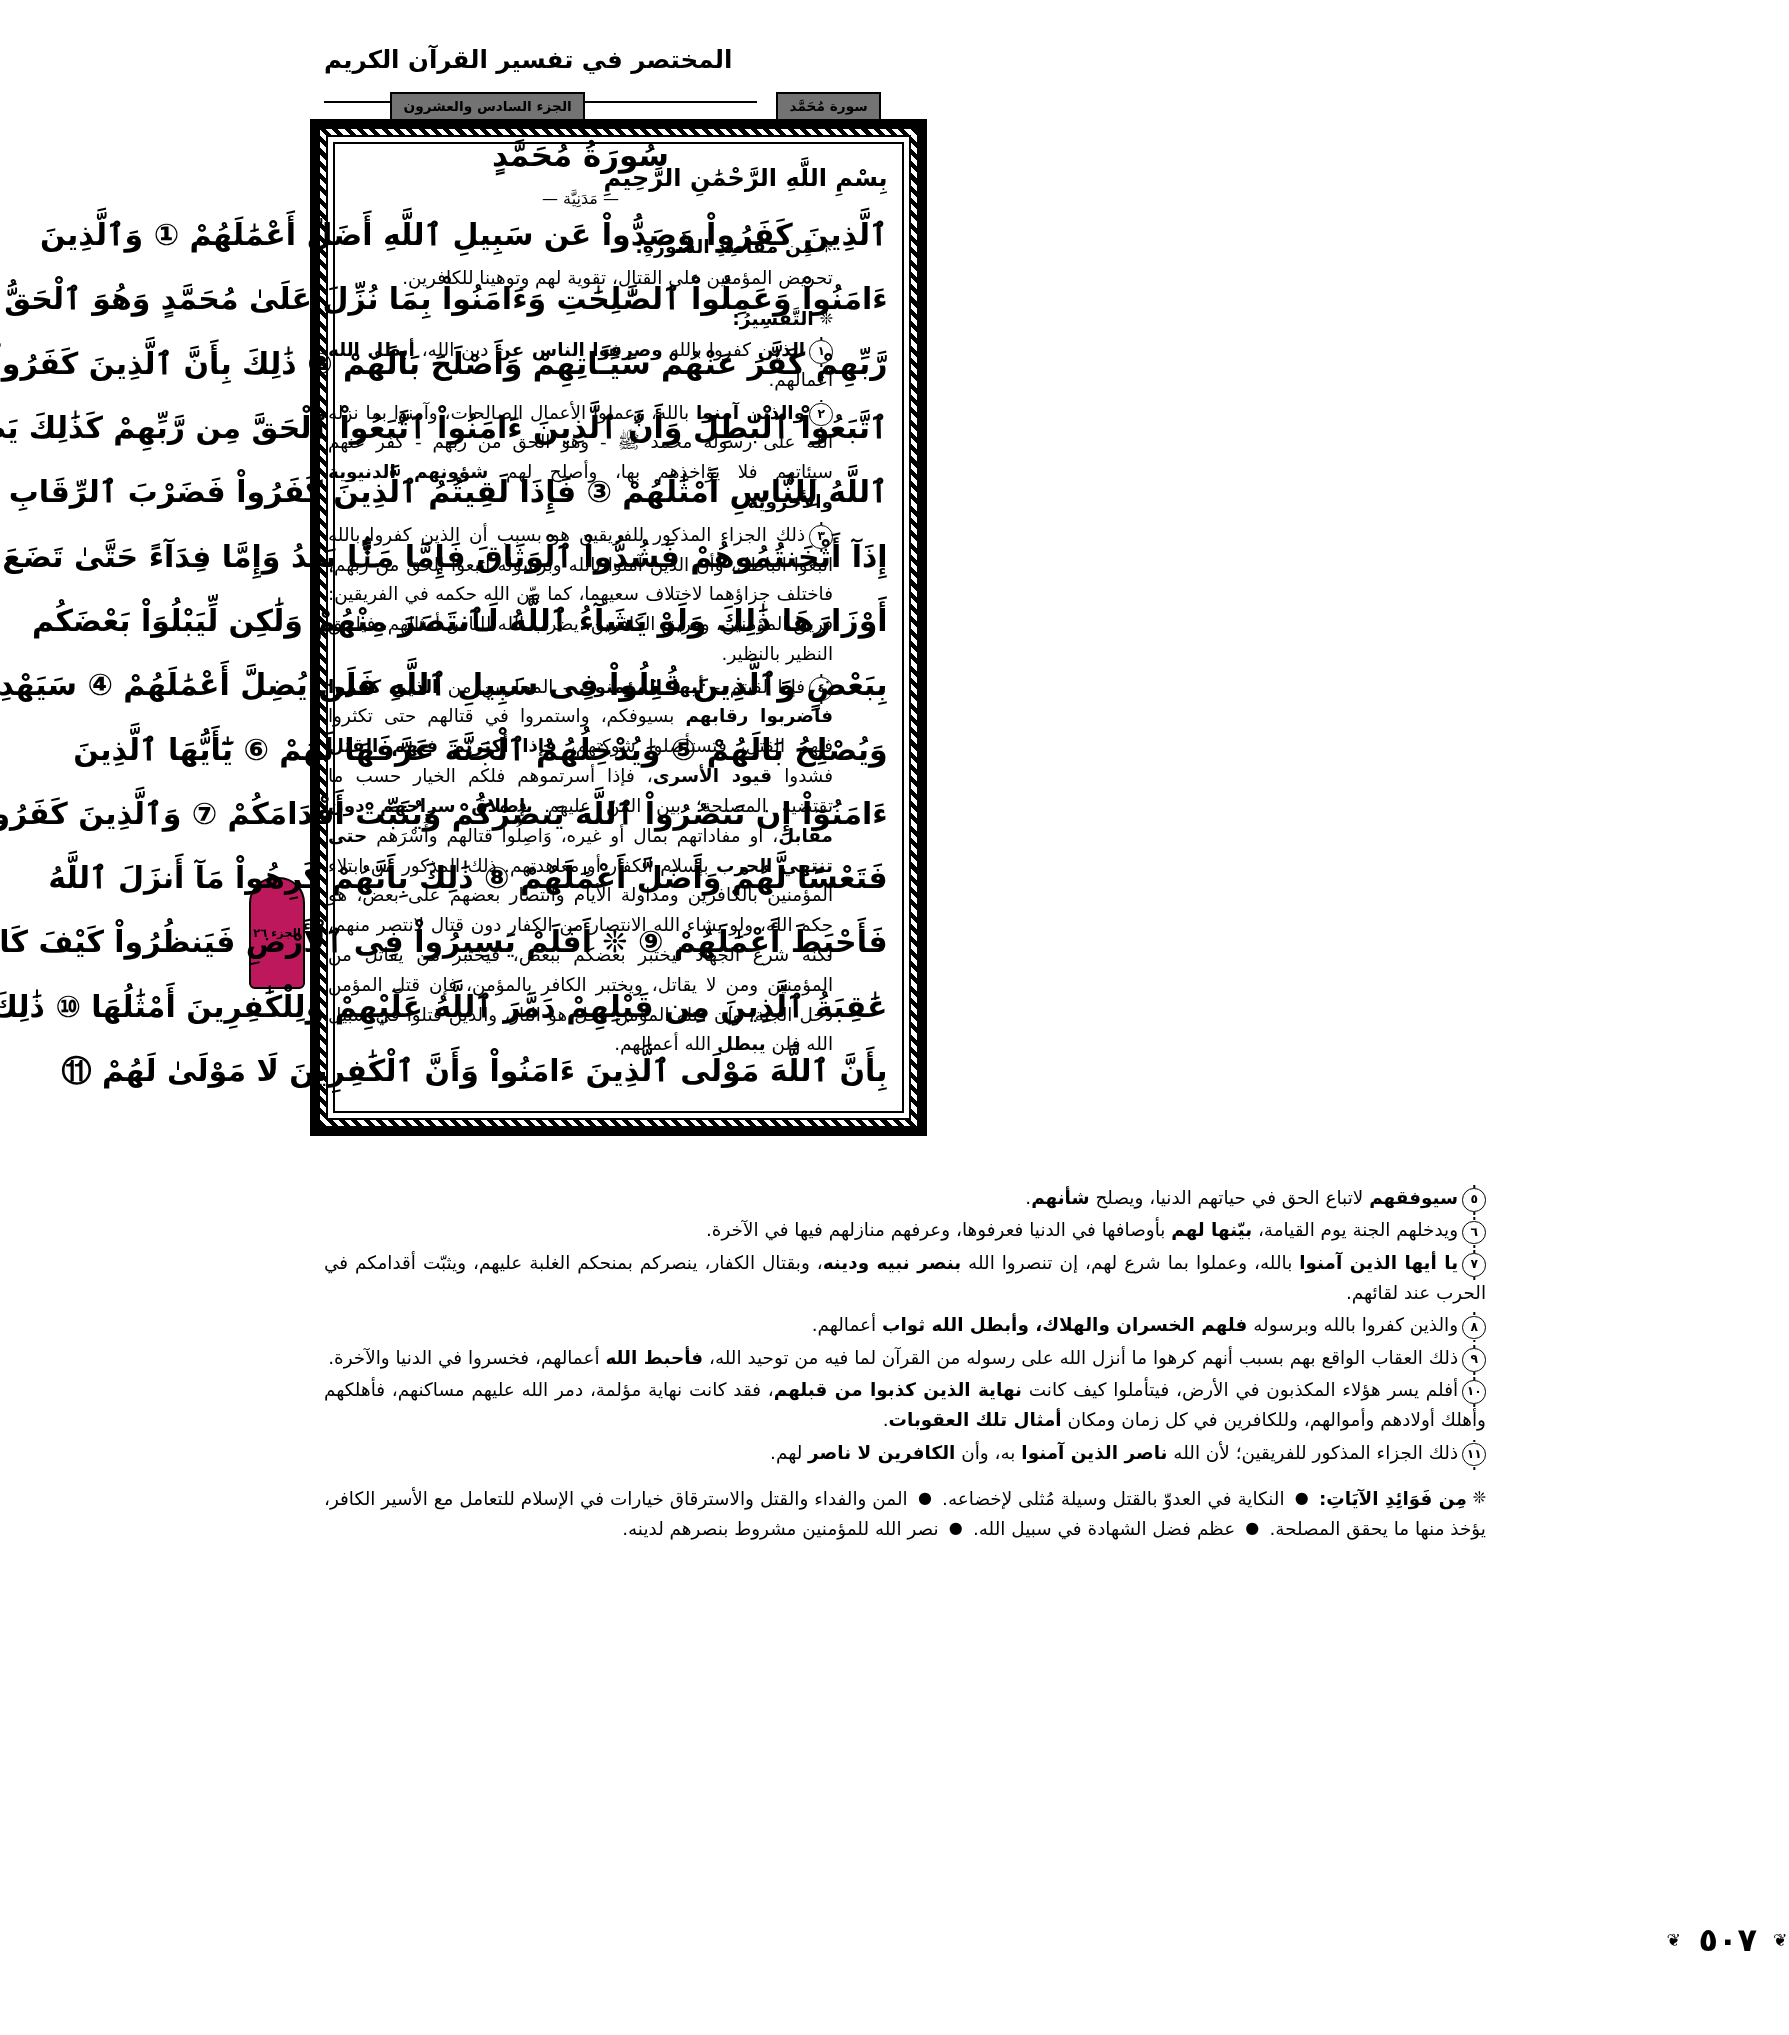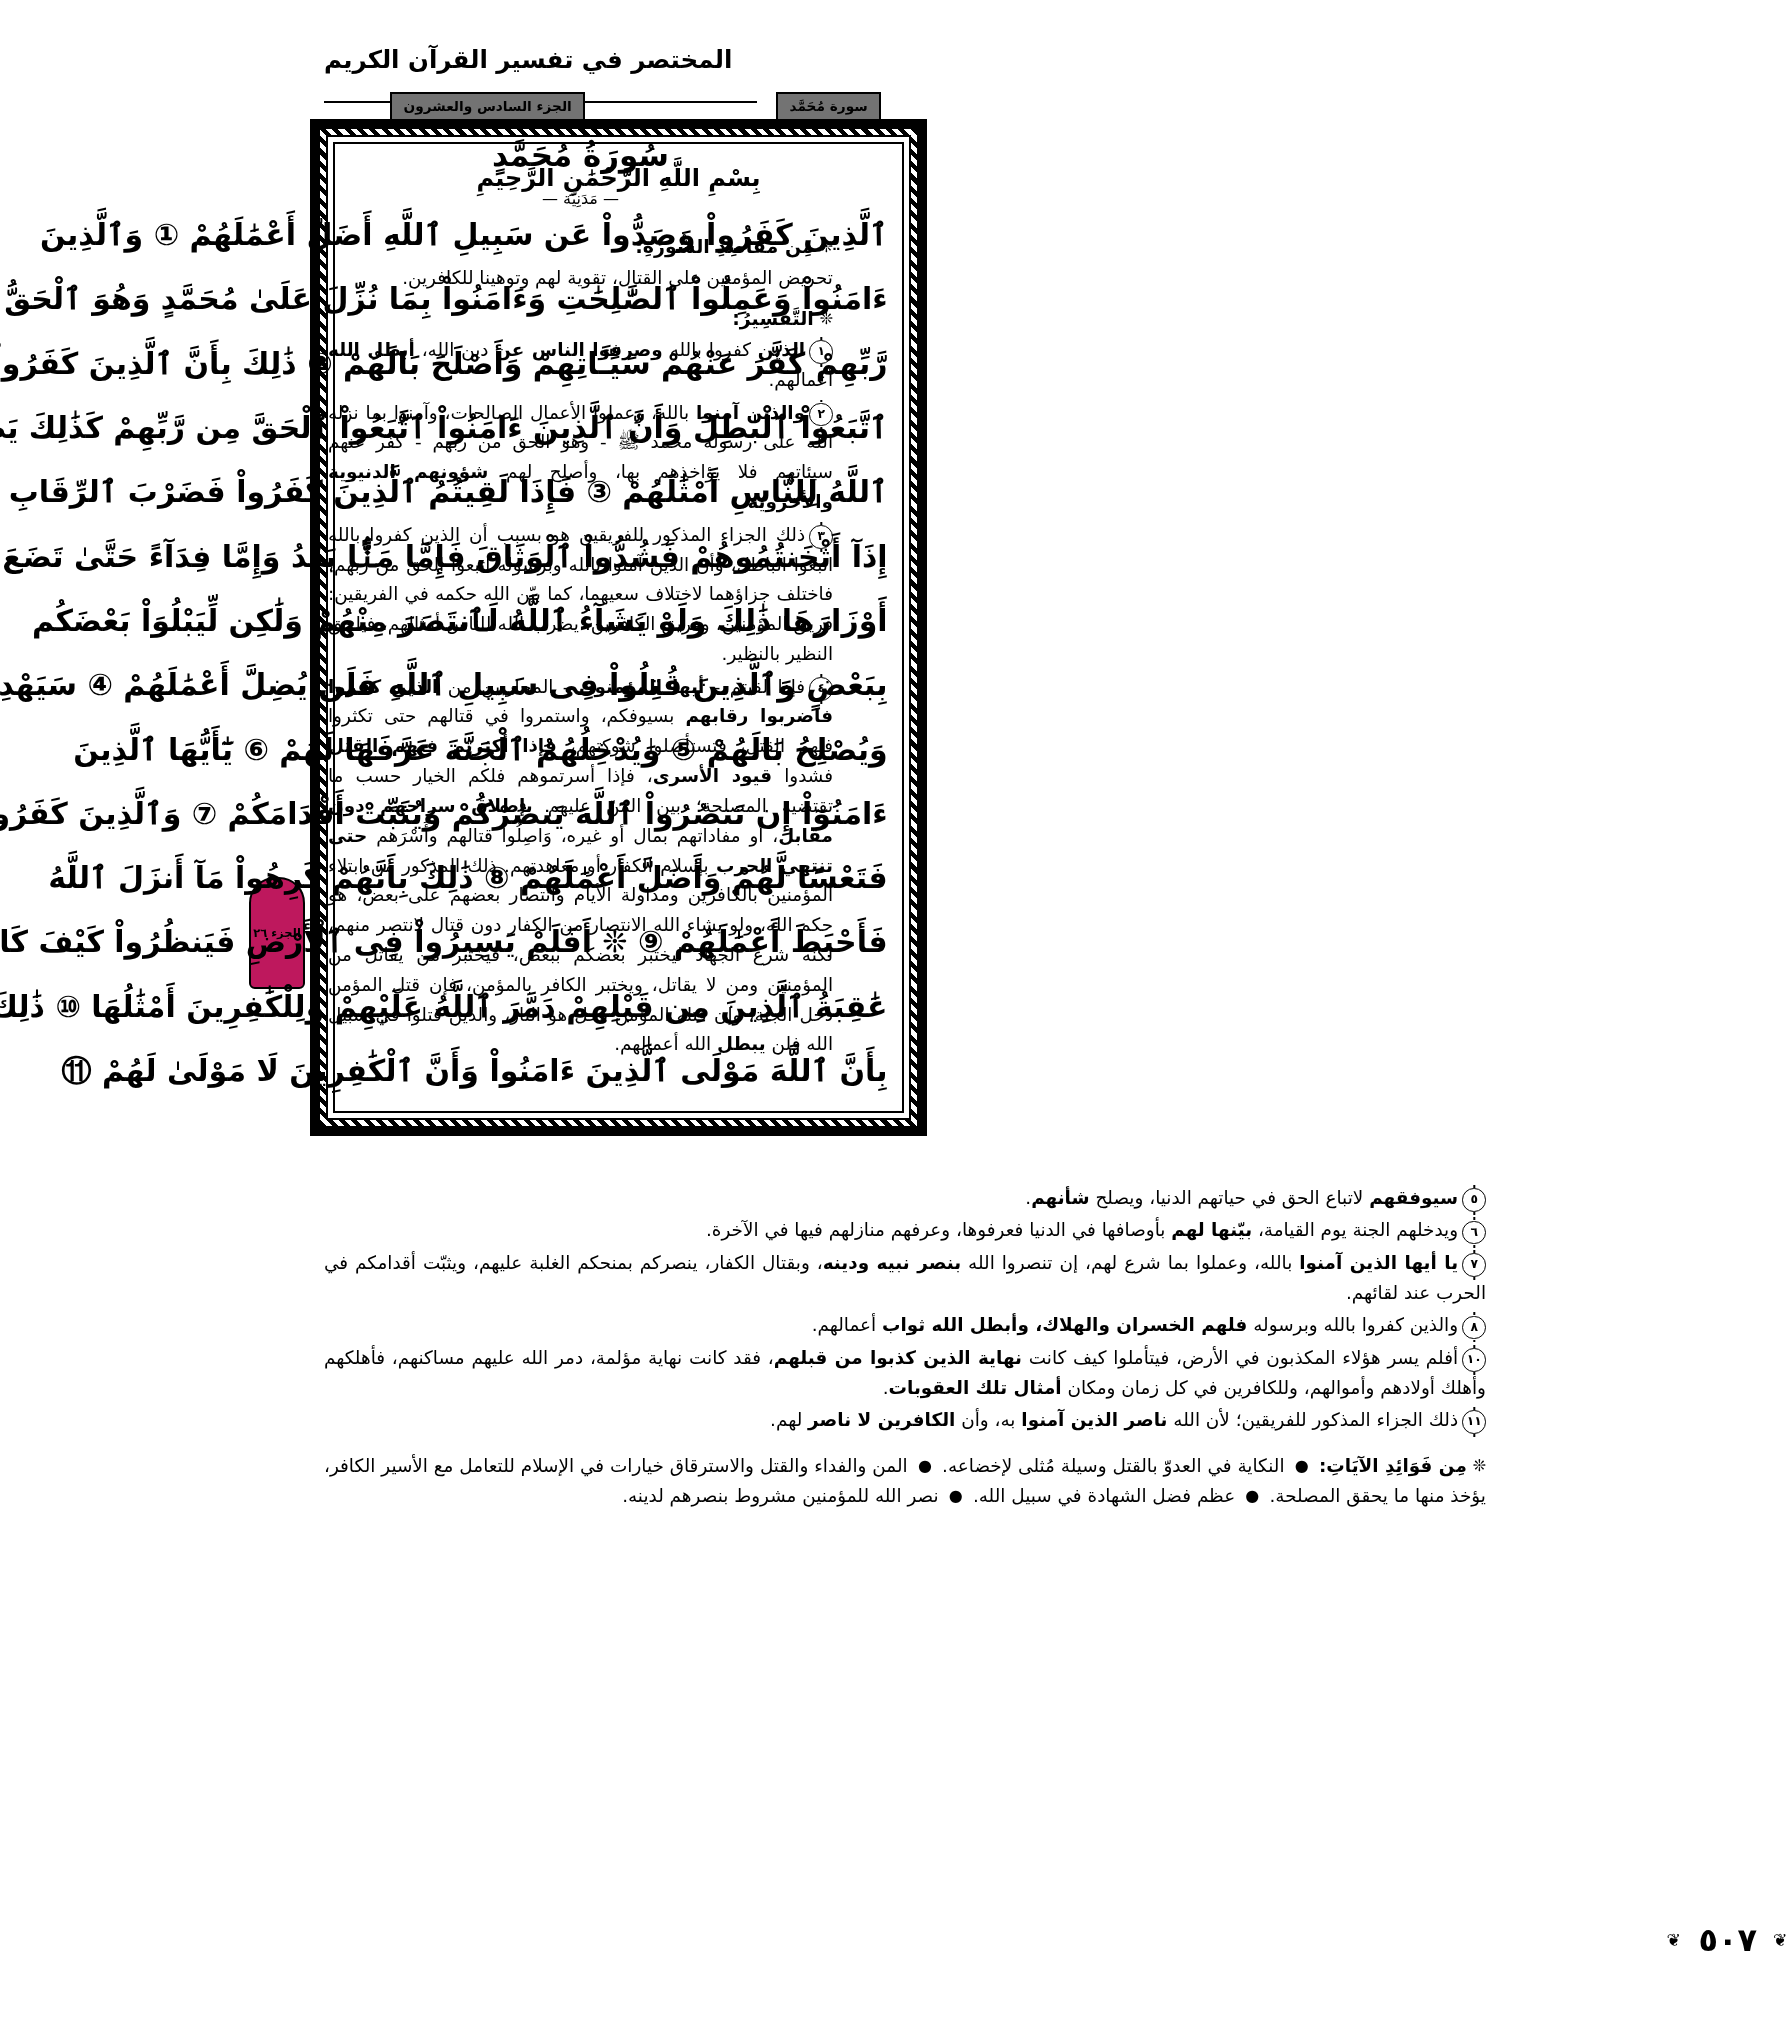--- a/index.html
+++ b/index.html
@@ -144,21 +144,20 @@
   .frame-inner {
     position: absolute;
     inset: 23px;
     border: 2.2px solid #000;
     background: #fff;
     box-sizing: border-box;
     padding: 13px 14.4px;
     direction: rtl;
   }
   .basmala {
-    text-align: center;
     font-size: 24px;
     font-weight: bold;
     margin: 7.2px 0 13px 0;
     letter-spacing: 0px;
   }
   .quran-text {
     font-size: 30px;
     line-height: 2.0;
     text-align: justify;
     text-align-last: justify;
@@ -321,20 +320,21 @@
         <p class="para"><span class="ayah-num">٤</span><span>فإذا لقيتم - <b>أيها المؤمنون</b> - المحاربين من <b>الذين كفروا فاضربوا رقابهم</b> بسيوفكم، واستمروا في قتالهم حتى تكثروا فيهم القتل، فتستأصلوا شوكتهم، <b>فإذا أكثرتم فيهم القتل</b> فشدوا <b>قيود الأسرى</b>، فإذا أسرتموهم فلكم الخيار حسب ما تقتضيه المصلحة؛ بين المَنّ عليهم <b>بإطلاق سراحهم دون مقابل</b>، أو مفاداتهم بمال أو غيره، وَاصِلُوا قتالهم وأَسْرَهم <b>حتى تنتهي الحرب</b> بإسلام الكفار أو معاهدتهم. ذلك المذكور من ابتلاء المؤمنين بالكافرين ومداولة الأيام وانتصار بعضهم على بعض، هو حكم الله، ولو يشاء الله الانتصار من الكفار دون قتال لانتصر منهم، لكنه شرع الجهاد ليختبر بعضكم ببعض، فيختبر من يقاتل من المؤمنين ومن لا يقاتل، ويختبر الكافر بالمؤمن، فإن قتل المؤمن دخل الجنة، وإن قتله المؤمن دخل هو النار، والذين قتلوا في سبيل الله فلن <b>يبطل</b> الله أعمالهم.</span></p>
       </div>
   </div>
 
   <div class="bottom-text">
     <div id="tafsir-bottom">
         <p class="para"><span class="ayah-num">٥</span><span><b>سيوفقهم</b> لاتباع الحق في حياتهم الدنيا، ويصلح <b>شأنهم</b>.</span></p>
         <p class="para"><span class="ayah-num">٦</span><span>ويدخلهم الجنة يوم القيامة، <b>بيّنها لهم</b> بأوصافها في الدنيا فعرفوها، وعرفهم منازلهم فيها في الآخرة.</span></p>
         <p class="para"><span class="ayah-num">٧</span><span><b>يا أيها الذين آمنوا</b> بالله، وعملوا بما شرع لهم، إن تنصروا الله <b>بنصر نبيه ودينه</b>، وبقتال الكفار، ينصركم بمنحكم الغلبة عليهم، ويثبّت أقدامكم في الحرب عند لقائهم.</span></p>
         <p class="para"><span class="ayah-num">٨</span><span>والذين كفروا بالله وبرسوله <b>فلهم الخسران والهلاك، وأبطل الله ثواب</b> أعمالهم.</span></p>
+        <p class="para"><span class="ayah-num">٩</span><span>ذلك العقاب الواقع بهم بسبب أنهم كرهوا ما أنزل الله على رسوله من القرآن لما فيه من توحيد الله، <b>فأحبط الله</b> أعمالهم، فخسروا في الدنيا والآخرة.</span></p>
         <p class="para"><span class="ayah-num">١٠</span><span>أفلم يسر هؤلاء المكذبون في الأرض، فيتأملوا كيف كانت <b>نهاية الذين كذبوا من قبلهم</b>، فقد كانت نهاية مؤلمة، دمر الله عليهم مساكنهم، فأهلكهم وأهلك أولادهم وأموالهم، وللكافرين في كل زمان ومكان <b>أمثال تلك العقوبات</b>.</span></p>
         <p class="para"><span class="ayah-num">١١</span><span>ذلك الجزاء المذكور للفريقين؛ لأن الله <b>ناصر الذين آمنوا</b> به، وأن <b>الكافرين لا ناصر</b> لهم.</span></p>
       </div>
 
     <div class="benefits">
       <p class="para">
         <span class="flower">❊</span><b>مِن فَوَائِدِ الآيَاتِ:</b>
         <span id="benefits-list"><span class="bullet">●</span><span> النكاية في العدوّ بالقتل وسيلة مُثلى لإخضاعه. </span><span class="bullet">●</span><span> المن والفداء والقتل والاسترقاق خيارات في الإسلام للتعامل مع الأسير الكافر، يؤخذ منها ما يحقق المصلحة. </span><span class="bullet">●</span><span> عظم فضل الشهادة في سبيل الله. </span><span class="bullet">●</span><span> نصر الله للمؤمنين مشروط بنصرهم لدينه. </span></span>
       </p>
     </div>

